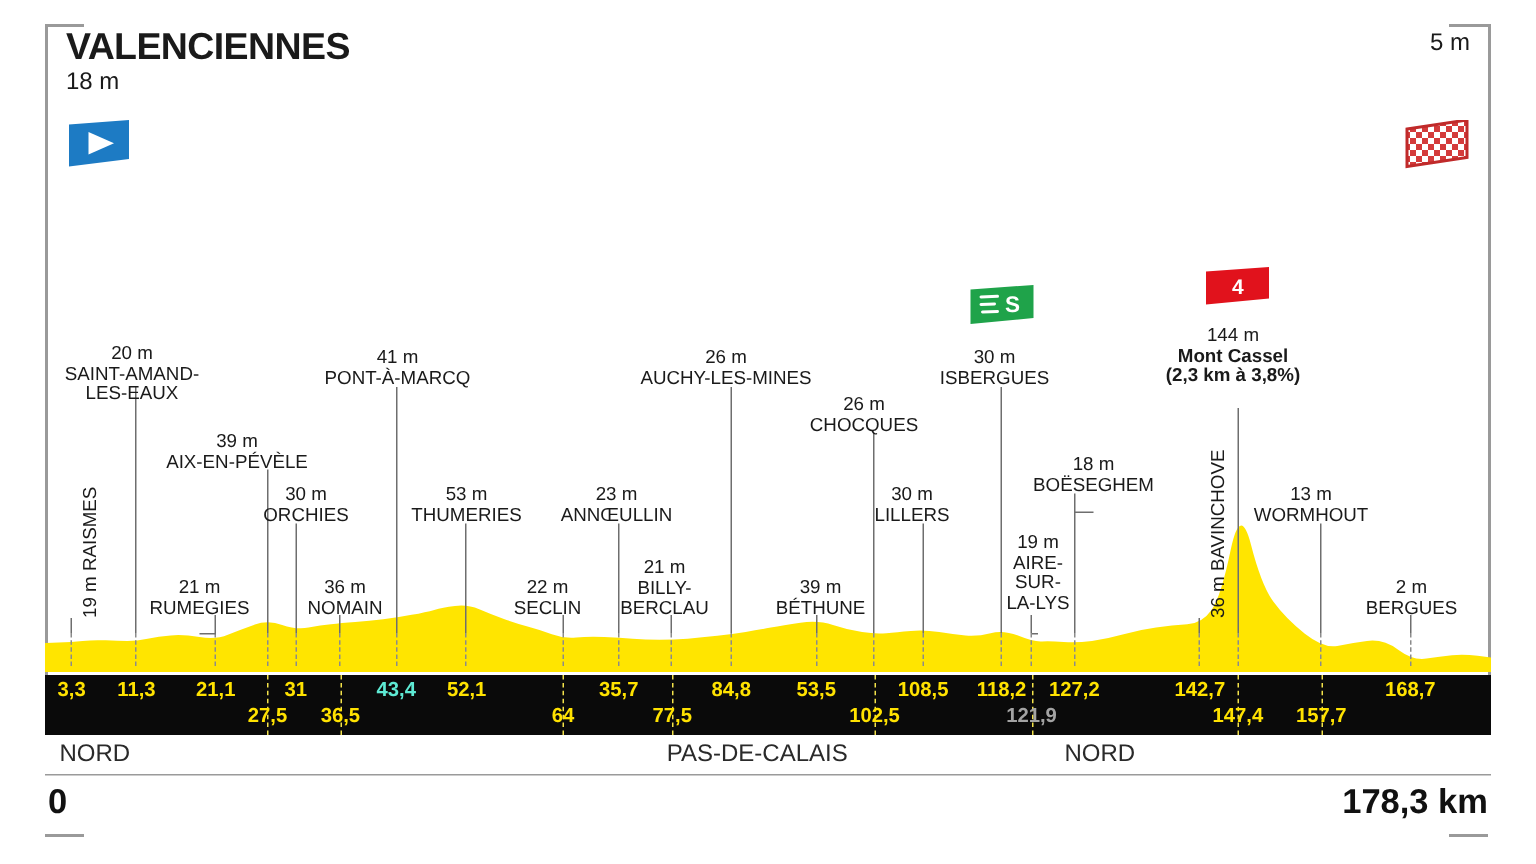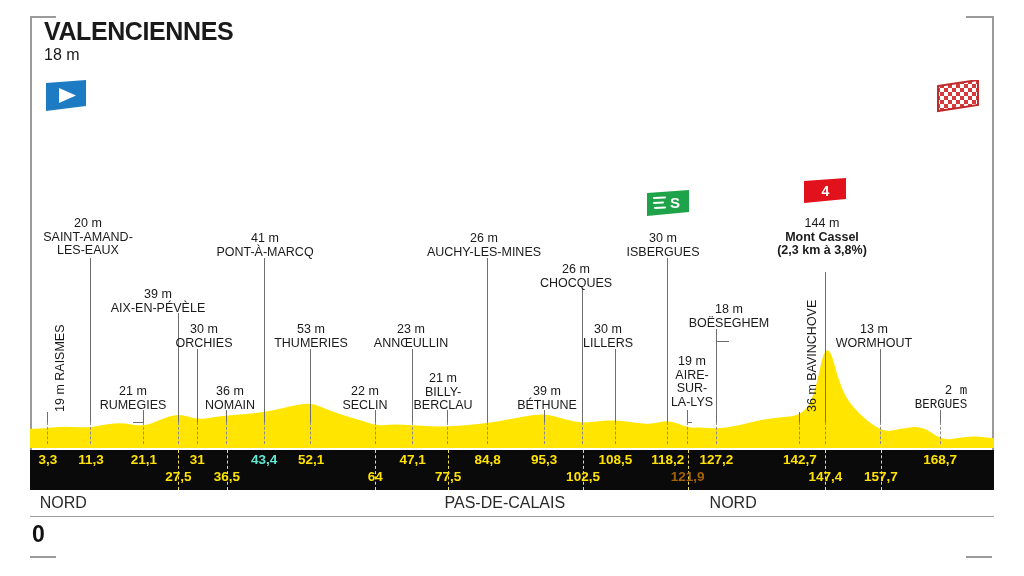--- a/index.html
+++ b/index.html
@@ -88,20 +88,21 @@
   <div class="city" id="city-start">
     <div class="city-name">VALENCIENNES</div>
     <div class="city-alt">18 m</div>
   </div>
   <svg class="flag" id="flag-start" viewBox="0 0 44 33">
     <path d="M2 3 L42 0 L42 26 L2 31 Z" fill="#1D7BC4"></path>
     <path d="M15 8 L32 15.5 L15 23 Z" fill="#ffffff"></path>
   </svg>
 
   <div class="city" id="city-end">
+    <div class="city-alt">5 m</div>
   </div>
   <svg class="flag" id="flag-end" viewBox="0 0 44 33">
     <defs>
       <pattern id="chk" width="8" height="8" patternUnits="userSpaceOnUse">
         <rect width="8" height="8" fill="#ffffff"></rect>
         <rect width="4" height="4" fill="#D43B3B"></rect>
         <rect x="4" y="4" width="4" height="4" fill="#D43B3B"></rect>
       </pattern>
     </defs>
     <path d="M2 6 L42 0 L42 25 L2 31 Z" fill="url(#chk)" stroke="#C02A2A" stroke-width="2"></path>
@@ -113,21 +114,21 @@
     </svg>
   </div>
 
   <div id="poi-layer">
       <div class="lead" style="left: 47.1548px; top: 412px; height: 10px;"></div>
       <div class="lead-dash" style="left: 47.1548px; top: 422px; height: 22px;"></div>
       <div class="poi-rot" style="left: 52.8048px; top: 412px;">19 m RAISMES</div>
       <div class="lead" style="left: 90.318px; top: 258px; height: 164px;"></div>
       <div class="lead-dash" style="left: 90.318px; top: 422px; height: 22px;"></div>
       <div class="poi" style="left: 0px; top: 217px; width: 100%; text-align: left;">
-        <div style="position: absolute; left: 88px; top: 0px; transform: translateX(-50%); text-align: center; line-height: 13.6px;">
+        <div style="position: absolute; left: 88px; top: 12px; transform: translateX(-50%); text-align: center; line-height: 13.6px;">
           <span class="alt">20 m</span>
           <span class="nm">SAINT-AMAND-</span>
           <span class="nm">LES-EAUX</span>
         </div>
       </div>
       <div class="lead" style="left: 143.193px; top: 410px; height: 12px;"></div>
       <div class="lead-dash" style="left: 143.193px; top: 422px; height: 22px;"></div>
       <div class="poi" style="left: 0px; top: 385px; width: 100%; text-align: left;">
         <div style="position: absolute; left: 133px; top: 0px; transform: translateX(-50%); text-align: center; line-height: 13.6px;">
           <span class="alt">21 m</span>
@@ -294,61 +295,62 @@
       <div class="lead-dash" style="left: 880.205px; top: 422px; height: 22px;"></div>
       <div class="poi" style="left: 0px; top: 323px; width: 100%; text-align: left;">
         <div style="position: absolute; left: 874px; top: 0px; transform: translateX(-50%); text-align: center; line-height: 13.6px;">
           <span class="alt">13 m</span>
           <span class="nm">WORMHOUT</span>
         </div>
       </div>
       <div class="lead" style="left: 939.554px; top: 410px; height: 12px;"></div>
       <div class="lead-dash" style="left: 939.554px; top: 422px; height: 22px;"></div>
       <div class="poi" style="left: 0px; top: 385px; width: 100%; text-align: left;">
-        <div style="position: absolute; left: 941px; top: 0px; transform: translateX(-50%); text-align: right; line-height: 13.6px; font-family: Liberation Mono, monospace;">
+        <div style="position: absolute; left: 941px; top: 0px; transform: translateX(-50%); text-align: center; line-height: 13.6px;">
           <span class="alt">2 m</span>
           <span class="nm">BERGUES</span>
         </div>
       </div>
     </div>
 
   <div id="kmbar">
       <div class="kmlab r0" style="left: 17.8048px; color: rgb(255, 226, 0);">3,3</div>
       <div class="kmlab r0" style="left: 60.968px; color: rgb(255, 226, 0);">11,3</div>
       <div class="kmlab r0" style="left: 113.843px; color: rgb(255, 226, 0);">21,1</div>
       <div class="kmtick" style="left: 148.374px;"></div>
       <div class="kmlab r1" style="left: 148.374px; color: rgb(255, 226, 0);">27,5</div>
       <div class="kmlab r0" style="left: 167.257px; color: rgb(255, 226, 0);">31</div>
       <div class="kmtick" style="left: 196.932px;"></div>
       <div class="kmlab r1" style="left: 196.932px; color: rgb(255, 226, 0);">36,5</div>
       <div class="kmlab r0" style="left: 234.16px; color: #5eead4;">43,4</div>
       <div class="kmlab r0" style="left: 281.1px; color: rgb(255, 226, 0);">52,1</div>
       <div class="kmtick" style="left: 345.306px;"></div>
       <div class="kmlab r1" style="left: 345.306px; color: rgb(255, 226, 0);">64</div>
-      <div class="kmlab r0" style="left: 382.534px; color: rgb(255, 226, 0);">47,1</div>
+      <div class="kmlab r0" style="left: 382.534px; color: rgb(255, 226, 0);">35,7</div>
       <div class="kmtick" style="left: 418.144px;"></div>
       <div class="kmlab r1" style="left: 418.144px; color: rgb(255, 226, 0);">77,5</div>
       <div class="kmlab r0" style="left: 457.53px; color: rgb(255, 226, 0);">84,8</div>
-      <div class="kmlab r0" style="left: 514.182px; color: rgb(255, 226, 0);">95,3</div>
+      <div class="kmlab r0" style="left: 514.182px; color: rgb(255, 226, 0);">53,5</div>
       <div class="kmtick" style="left: 553.029px;"></div>
       <div class="kmlab r1" style="left: 553.029px; color: rgb(255, 226, 0);">102,5</div>
       <div class="kmlab r0" style="left: 585.401px; color: rgb(255, 226, 0);">108,5</div>
       <div class="kmlab r0" style="left: 637.736px; color: rgb(255, 226, 0);">118,2</div>
       <div class="kmtick" style="left: 657.699px;"></div>
-      <div class="kmlab r1" style="left: 657.699px; color: #a16207;">121,9</div>
+      <div class="kmlab r1" style="left: 657.699px; color: #a3a3a3;">121,9</div>
       <div class="kmlab r0" style="left: 686.295px; color: rgb(255, 226, 0);">127,2</div>
       <div class="kmlab r0" style="left: 769.924px; color: rgb(255, 226, 0);">142,7</div>
       <div class="kmtick" style="left: 795.282px;"></div>
       <div class="kmlab r1" style="left: 795.282px; color: rgb(255, 226, 0);">147,4</div>
       <div class="kmtick" style="left: 850.855px;"></div>
       <div class="kmlab r1" style="left: 850.855px; color: rgb(255, 226, 0);">157,7</div>
       <div class="kmlab r0" style="left: 910.204px; color: rgb(255, 226, 0);">168,7</div>
     </div>
 
   <div id="deptband">
       <div class="dept" style="left: 9.64px;">NORD</div>
       <div class="dept" style="left: 414.52px;">PAS-DE-CALAIS</div>
       <div class="dept" style="left: 679.62px;">NORD</div>
     </div>
 
   <div class="total" id="total-start">0</div>
+  <div class="total" id="total-end">178,3 km</div>
 
 </div>
 
 </body></html>

